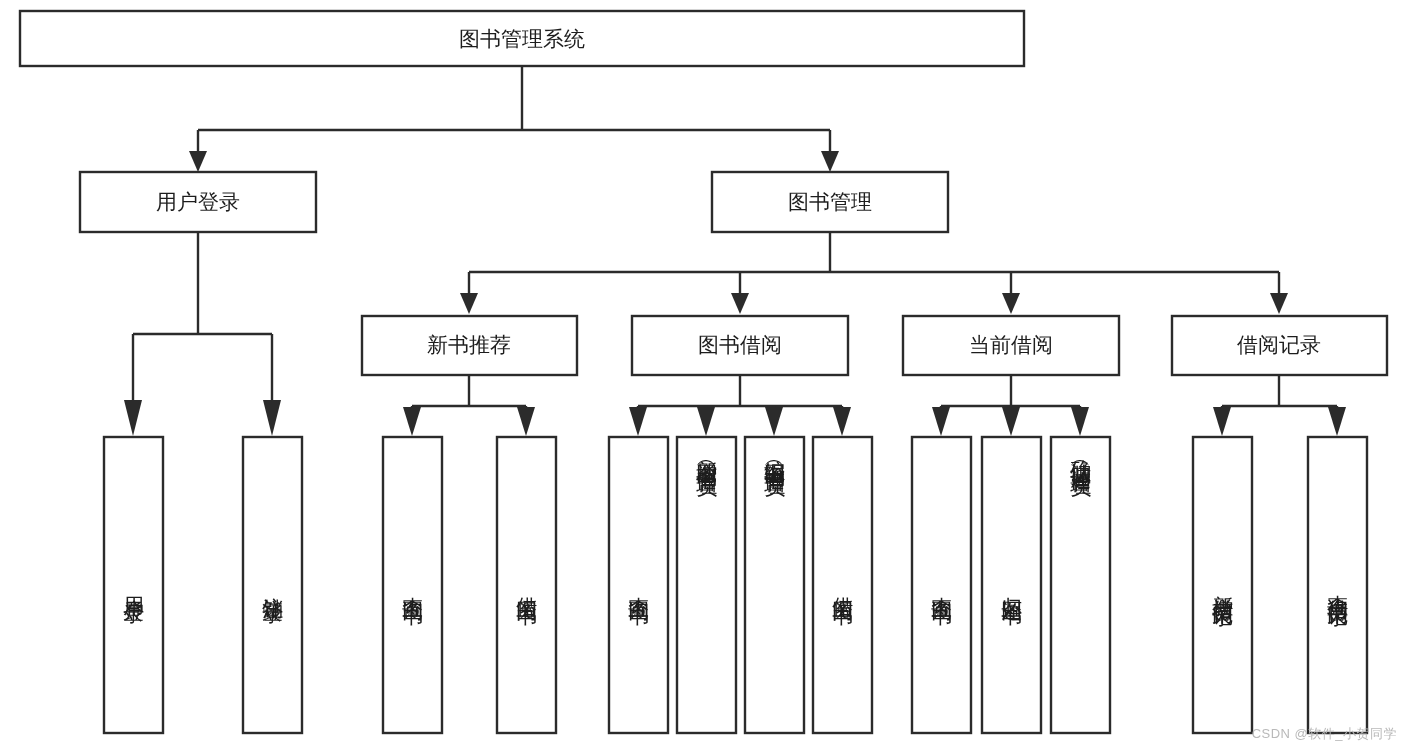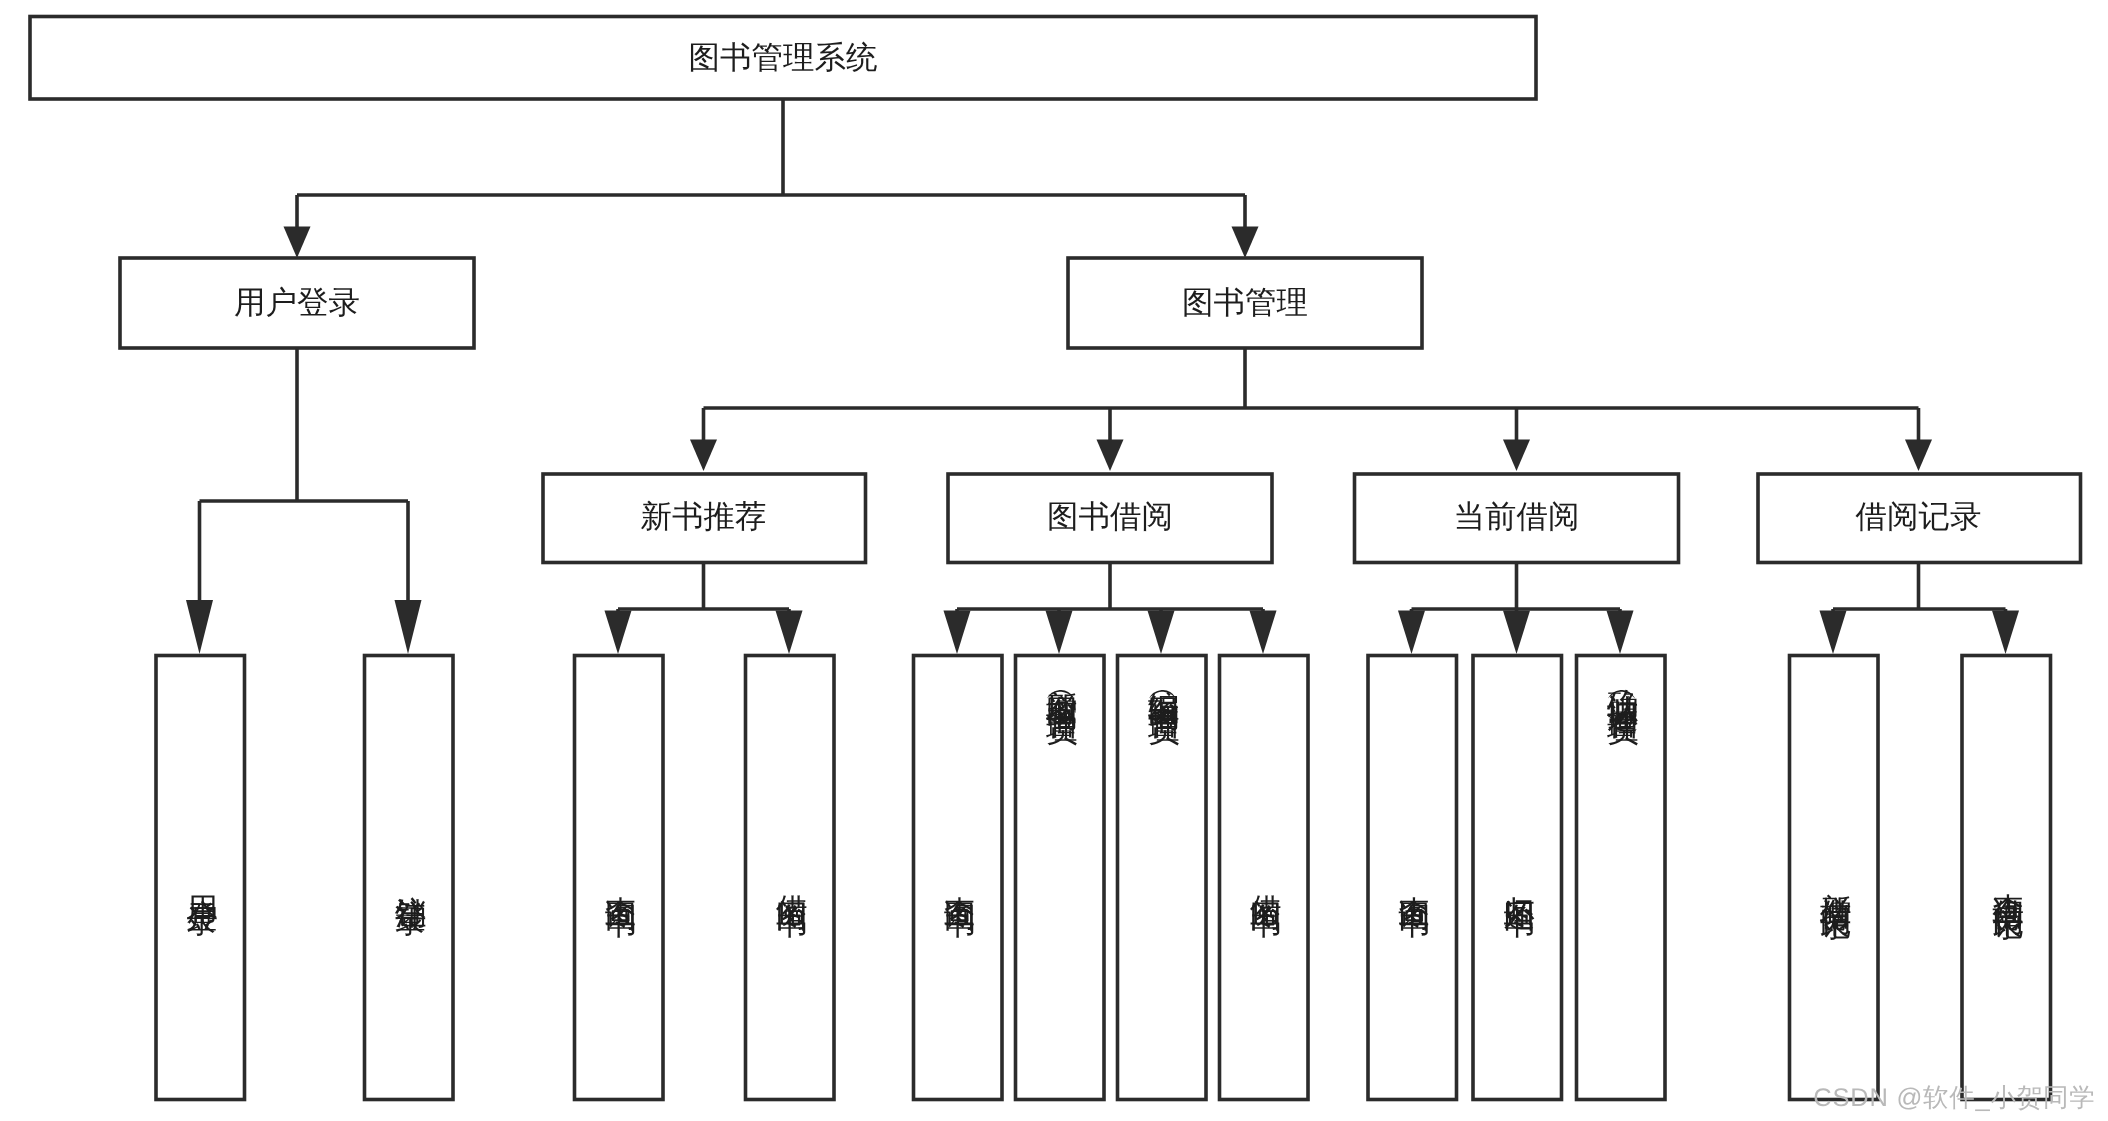--- a/index.html
+++ b/index.html
@@ -64,21 +64,21 @@
     line-height: 1.08;
     color: #1d1d1d;
     letter-spacing: 2.5px;
     white-space: nowrap;
   }
   .watermark {
     position: absolute;
     right: 8px;
     bottom: 4px;
     font-family: "Liberation Sans", "DejaVu Sans", sans-serif;
-    font-size: 17px;
+    font-size: 13px;
     color: #b9b9b9;
     letter-spacing: 0.5px;
     white-space: nowrap;
   }
 </style>
 </head>
 <body>
 
 <div id="diagram-root">
 

